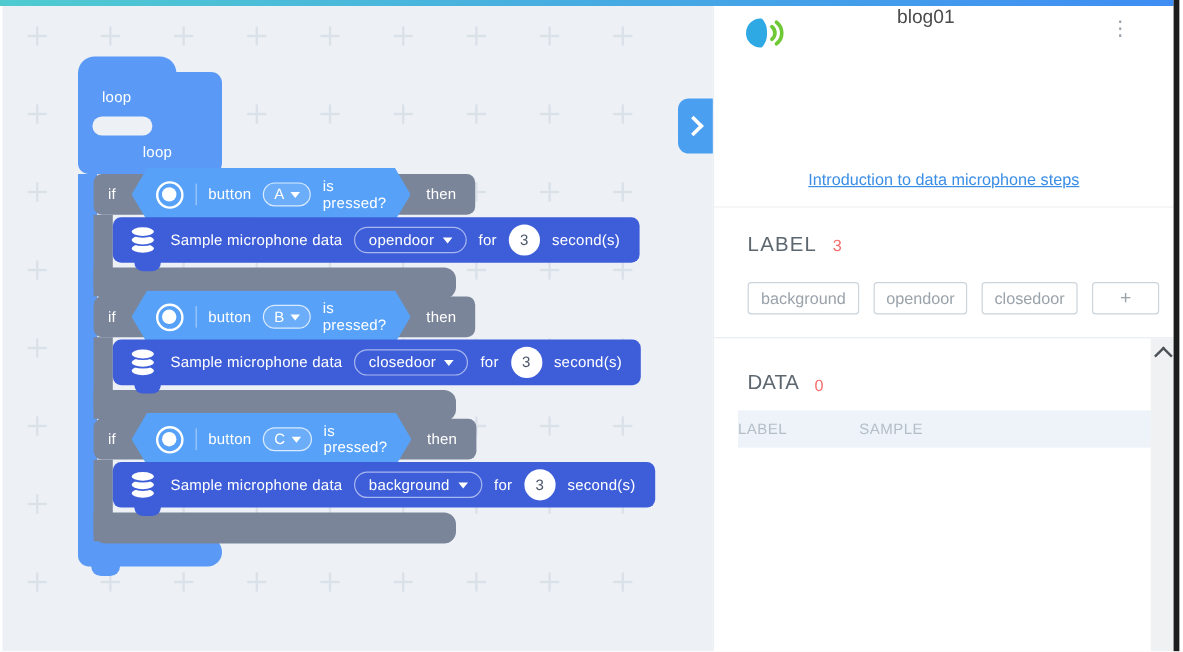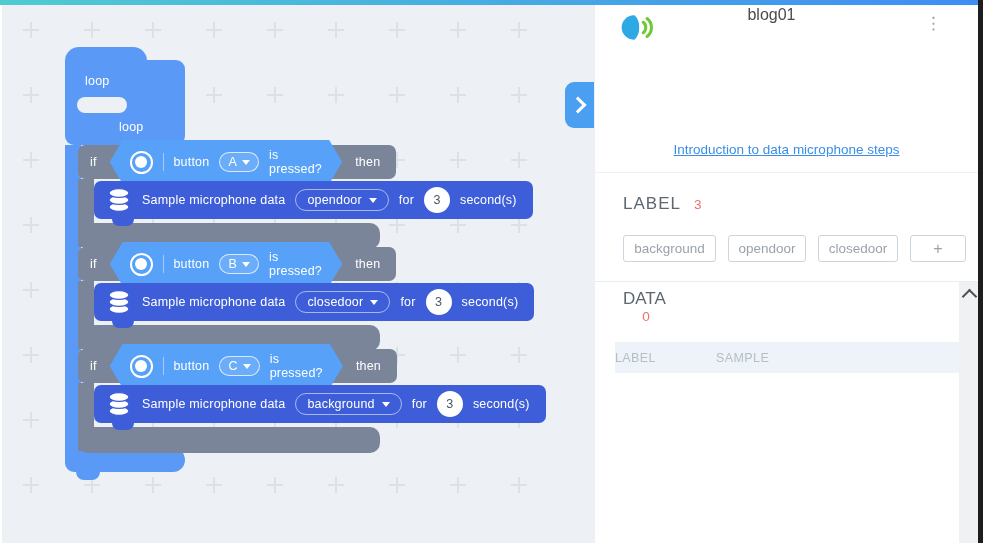--- a/index.html
+++ b/index.html
@@ -68,21 +68,21 @@
         text-decoration:underline;cursor:pointer;}
   .hdiv1{position:absolute;left:0;right:0;top:167px;height:1px;background:#eef1f4;}
   .label-head{position:absolute;left:28px;top:189px;font-size:17px;color:#5d6770;letter-spacing:1px;}
   .count-red{font-size:13.5px;color:#f56c6c;letter-spacing:0;margin-left:13px;}
   .label-btns{position:absolute;left:28px;top:230px;display:flex;gap:12px;}
   .lbtn{height:27px;border:1px solid #ccd4dc;border-radius:3px;background:#fff;color:#9aa2aa;font-size:13.5px;
         display:inline-flex;align-items:center;justify-content:center;box-sizing:border-box;cursor:pointer;
         font-family:"Liberation Sans",sans-serif;}
   .w1{width:93px}.w2{width:78px}.w3{width:80px}.w4{width:56px;font-size:16px;color:#9aa2aa;}
   .hdiv2{position:absolute;left:0;right:0;top:276px;height:1px;background:#e8edf2;}
-  .data-head{position:absolute;left:28px;top:284px;font-size:17px;color:#5d6770;display:flex;align-items:center;flex-direction:column;}
+  .data-head{position:absolute;left:28px;top:304px;font-size:17px;color:#5d6770;display:flex;align-items:flex-end;}
   .sum{font-size:13.5px;color:#a3abb3;letter-spacing:.2px;}
   .sum b{color:#4f5a64;font-weight:bold;}
   .sum span{margin-right:4px;}
   .table-head{position:absolute;left:20px;top:337px;width:344px;height:31px;background:#edf3f9;
               display:flex;align-items:center;font-size:12.5px;color:#b5bec7;letter-spacing:.4px;}
   .c1{width:174px;padding-left:10px;}.c2{width:101px;}.c3{flex:1;}
   .scrollbar{position:absolute;left:364px;top:277px;width:20px;height:261px;background:#f0f1f3;}
   .scroll-up{width:9px;height:9px;border-top:2px solid #4c5258;border-left:2px solid #4c5258;
              transform:rotate(45deg);margin:9px auto 0;cursor:pointer;}
 </style>

